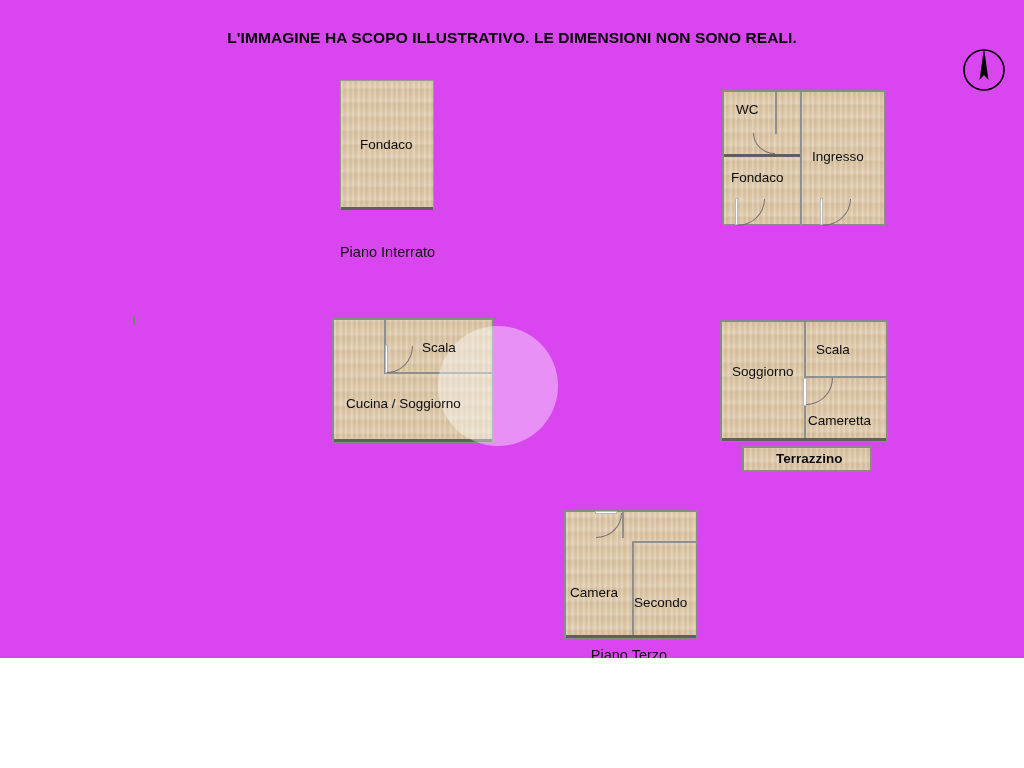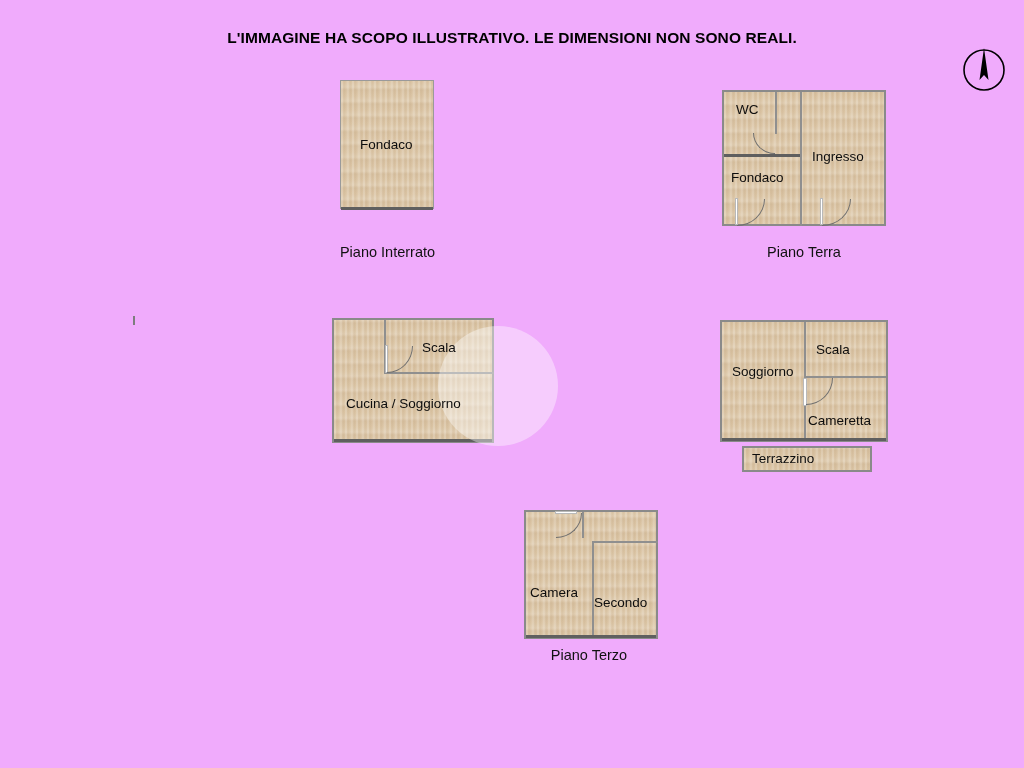--- a/index.html
+++ b/index.html
@@ -3,22 +3,22 @@
 <meta charset="utf-8">
 <style>
   html, body {
     margin: 0;
     padding: 0;
     background: #ffffff;
   }
   #page {
     position: relative;
     width: 1024px;
-    height: 768px;
-    background: #f0abfc;
+    height: 658px;
+    background: #d946ef;
     font-family: "Liberation Sans", sans-serif;
     overflow: hidden;
   }
 
   
   .disclaimer {
     position: absolute;
     left: 0;
     top: 29px;
     width: 1024px;
@@ -182,21 +182,20 @@
       <div class="door-leaf" style="left:98px; top:108px; width:3px; height:27px;"></div>
       <div class="door-arc arc-br" style="left:100px; top:109px; width:29px; height:27px;"></div>
 
       <div class="rlabel" style="left:14px; top:12px; font-weight:normal;">WC</div>
 
       <div class="rlabel" style="left:9px; top:80px;">Fondaco</div>
 
       <div class="rlabel" style="left:90px; top:59px;">Ingresso</div>
     </div>
 
-    <div class="caption" style="left:-18px; top:154px; width:200px;">Piano Terra</div>
   </div>
 
   <div class="plan" style="left:332px; top:318px; width:220px; height:190px;">
 
     <div class="plan-body" style="width:220px; height:140px;">
 
       <div class="room wall-all" style="left:0px; top:0px; width:162px; height:125px;"></div>
 
       <div class="part part-v" style="left:52px; top:2px; height:54px;"></div>
       <div class="part part-h" style="left:52px; top:54px; width:110px; height:2px;"></div>
@@ -231,26 +230,26 @@
       <div class="part part-h part-dark" style="left:2px; top:118px; width:164px; height:3px;"></div>
 
       <div class="room wall-all" style="left:22px; top:126px; width:130px; height:26px;"></div>
 
       <div class="rlabel" style="left:12px; top:44px;">Soggiorno</div>
 
       <div class="rlabel" style="left:96px; top:22px;">Scala</div>
 
       <div class="rlabel" style="left:88px; top:93px;">Cameretta</div>
 
-      <div class="rlabel" style="left:32px; top:131px;">Terrazzino</div>
-    </div>
-
-  </div>
-
-  <div class="plan" style="left:524px; top:510px; width:200px; height:180px;text-decoration:underline;">
+      <div class="rlabel" style="left:56px; top:131px;font-weight:bold;">Terrazzino</div>
+    </div>
+
+  </div>
+
+  <div class="plan" style="left:564px; top:510px; width:200px; height:180px;text-decoration:underline;">
 
     <div class="plan-body" style="width:200px; height:135px;">
 
       <div class="room wall-all" style="left:0px; top:0px; width:134px; height:129px;"></div>
 
       <div class="part part-v" style="left:68px; top:31px; height:96px;"></div>
       <div class="part part-h" style="left:68px; top:31px; width:66px; height:2px;"></div>
 
       <div class="part part-v" style="left:58px; top:2px; height:26px;"></div>
 

